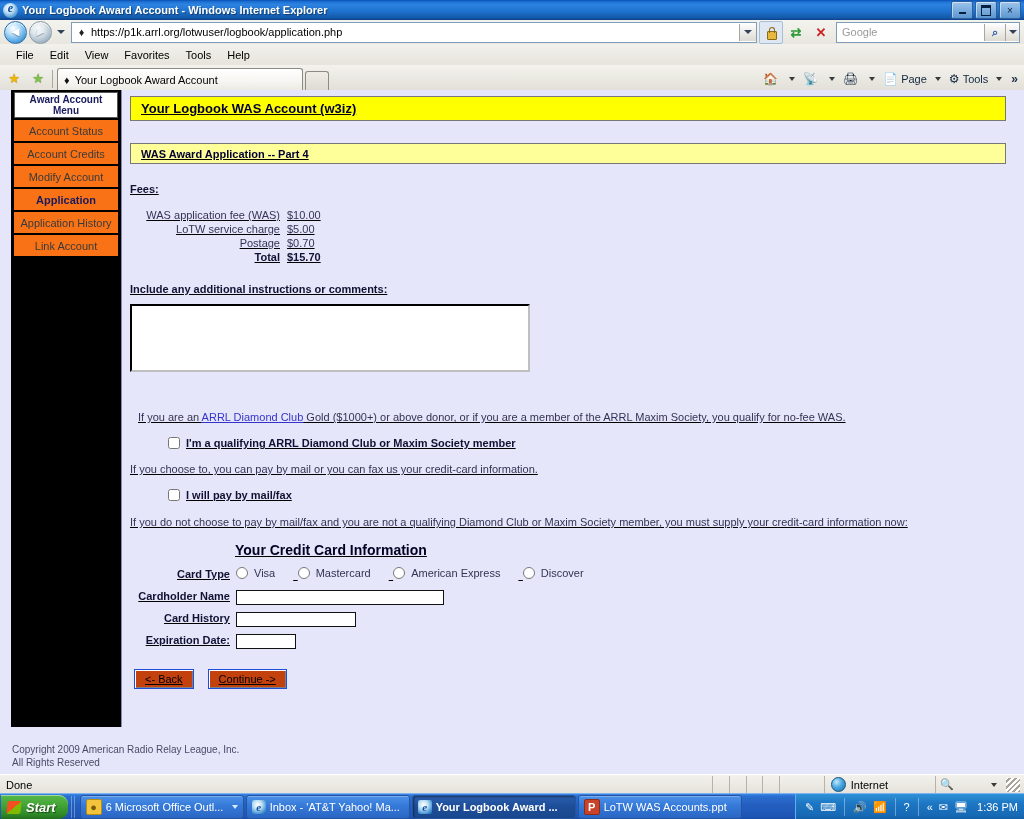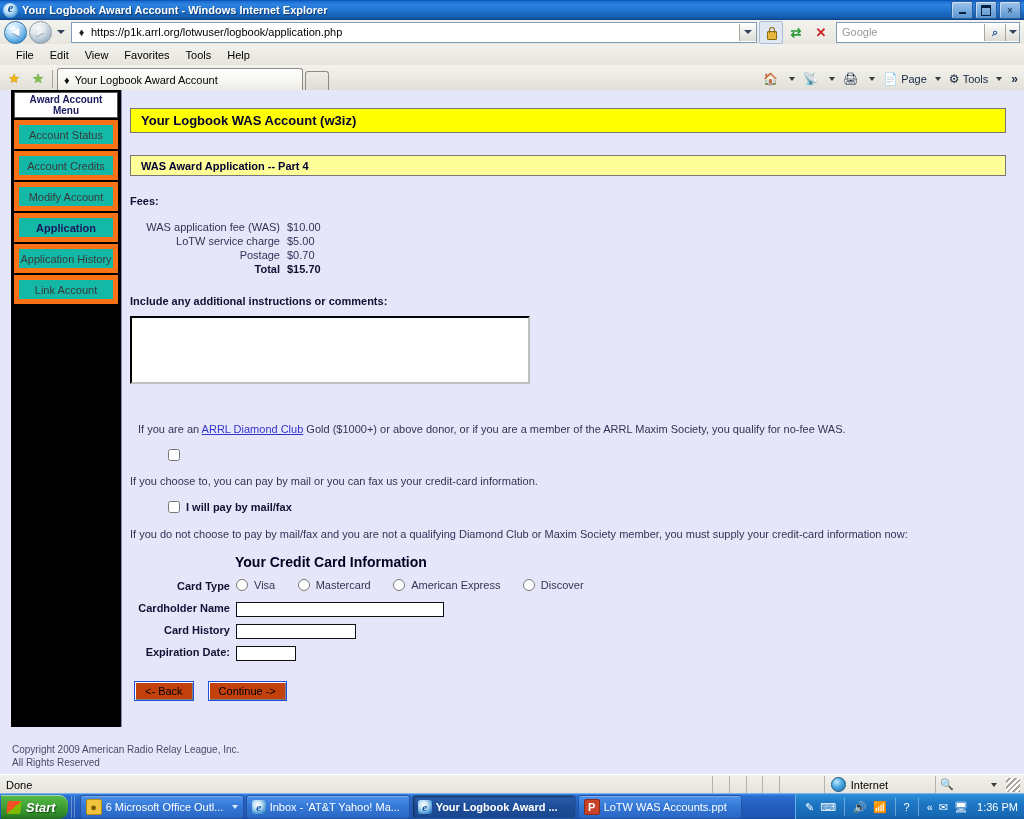--- a/index.html
+++ b/index.html
@@ -204,28 +204,28 @@
     border-right: 1px solid #8a8ab0;
   }
   .menu-head {
     margin: 2px 3px 0 3px; height: 24px;
     background: #ffffff; border: 1px solid #555555;
     display: flex; flex-direction: column; align-items: center; justify-content: center;
     font: bold 10px "Liberation Sans", sans-serif; color: #1a1a5e; line-height: 11px;
   }
   .menu-item {
     margin: 2px 3px 0 3px; height: 19px;
-    background: #14b8a6; border: 5px solid #f97316;
+    background: #f97316; border: 1px solid #f97316;
     display: flex; align-items: center; justify-content: center;
     font: 11px "Liberation Sans", sans-serif; color: #3a3a3a;
   }
   .menu-item.active { font-weight: bold; color: #1a1a5e; }
 
   
-  .content { position: absolute; left: 130px; top: 16px; width: 880px; }
+  .content { position: absolute; left: 130px; top: 4px; width: 880px; text-decoration: underline; }
   .banner {
     height: 23px; background: #ffff00; border: 1px solid #777777;
     display: flex; align-items: center; padding-left: 10px;
     font: bold 13px "Liberation Sans", sans-serif; color: #000033;
     width: 864px;
   }
   .subbanner {
     height: 19px; background: #ffff99; border: 1px solid #777777;
     display: flex; align-items: center; padding-left: 10px;
     font: bold 11px "Liberation Sans", sans-serif; color: #000033;
@@ -516,20 +516,21 @@
         <div style="height:24px;"></div>
 
         <div style="height:15px;"></div>
         <div class="txt" style="padding-left:8px;">
           <span>If you are an </span><a class="link" href="#">ARRL Diamond Club</a><span> Gold ($1000+) or above donor, or if you are a member of the ARRL Maxim Society, you qualify for no-fee WAS.</span>
         </div>
 
         <div style="height:14px;"></div>
         <div class="cbrow" style="padding-left:38px;">
           <input type="checkbox" class="ckb" style="">
+          <span class="cblabel">I'm a qualifying ARRL Diamond Club or Maxim Society member</span>
         </div>
 
         <div style="height:14px;"></div>
         <div class="txt">If you choose to, you can pay by mail or you can fax us your credit-card information.</div>
 
         <div style="height:14px;"></div>
         <div class="cbrow" style="padding-left:38px;">
           <input type="checkbox" class="ckb" style="">
           <span class="cblabel">I will pay by mail/fax</span>
         </div>

